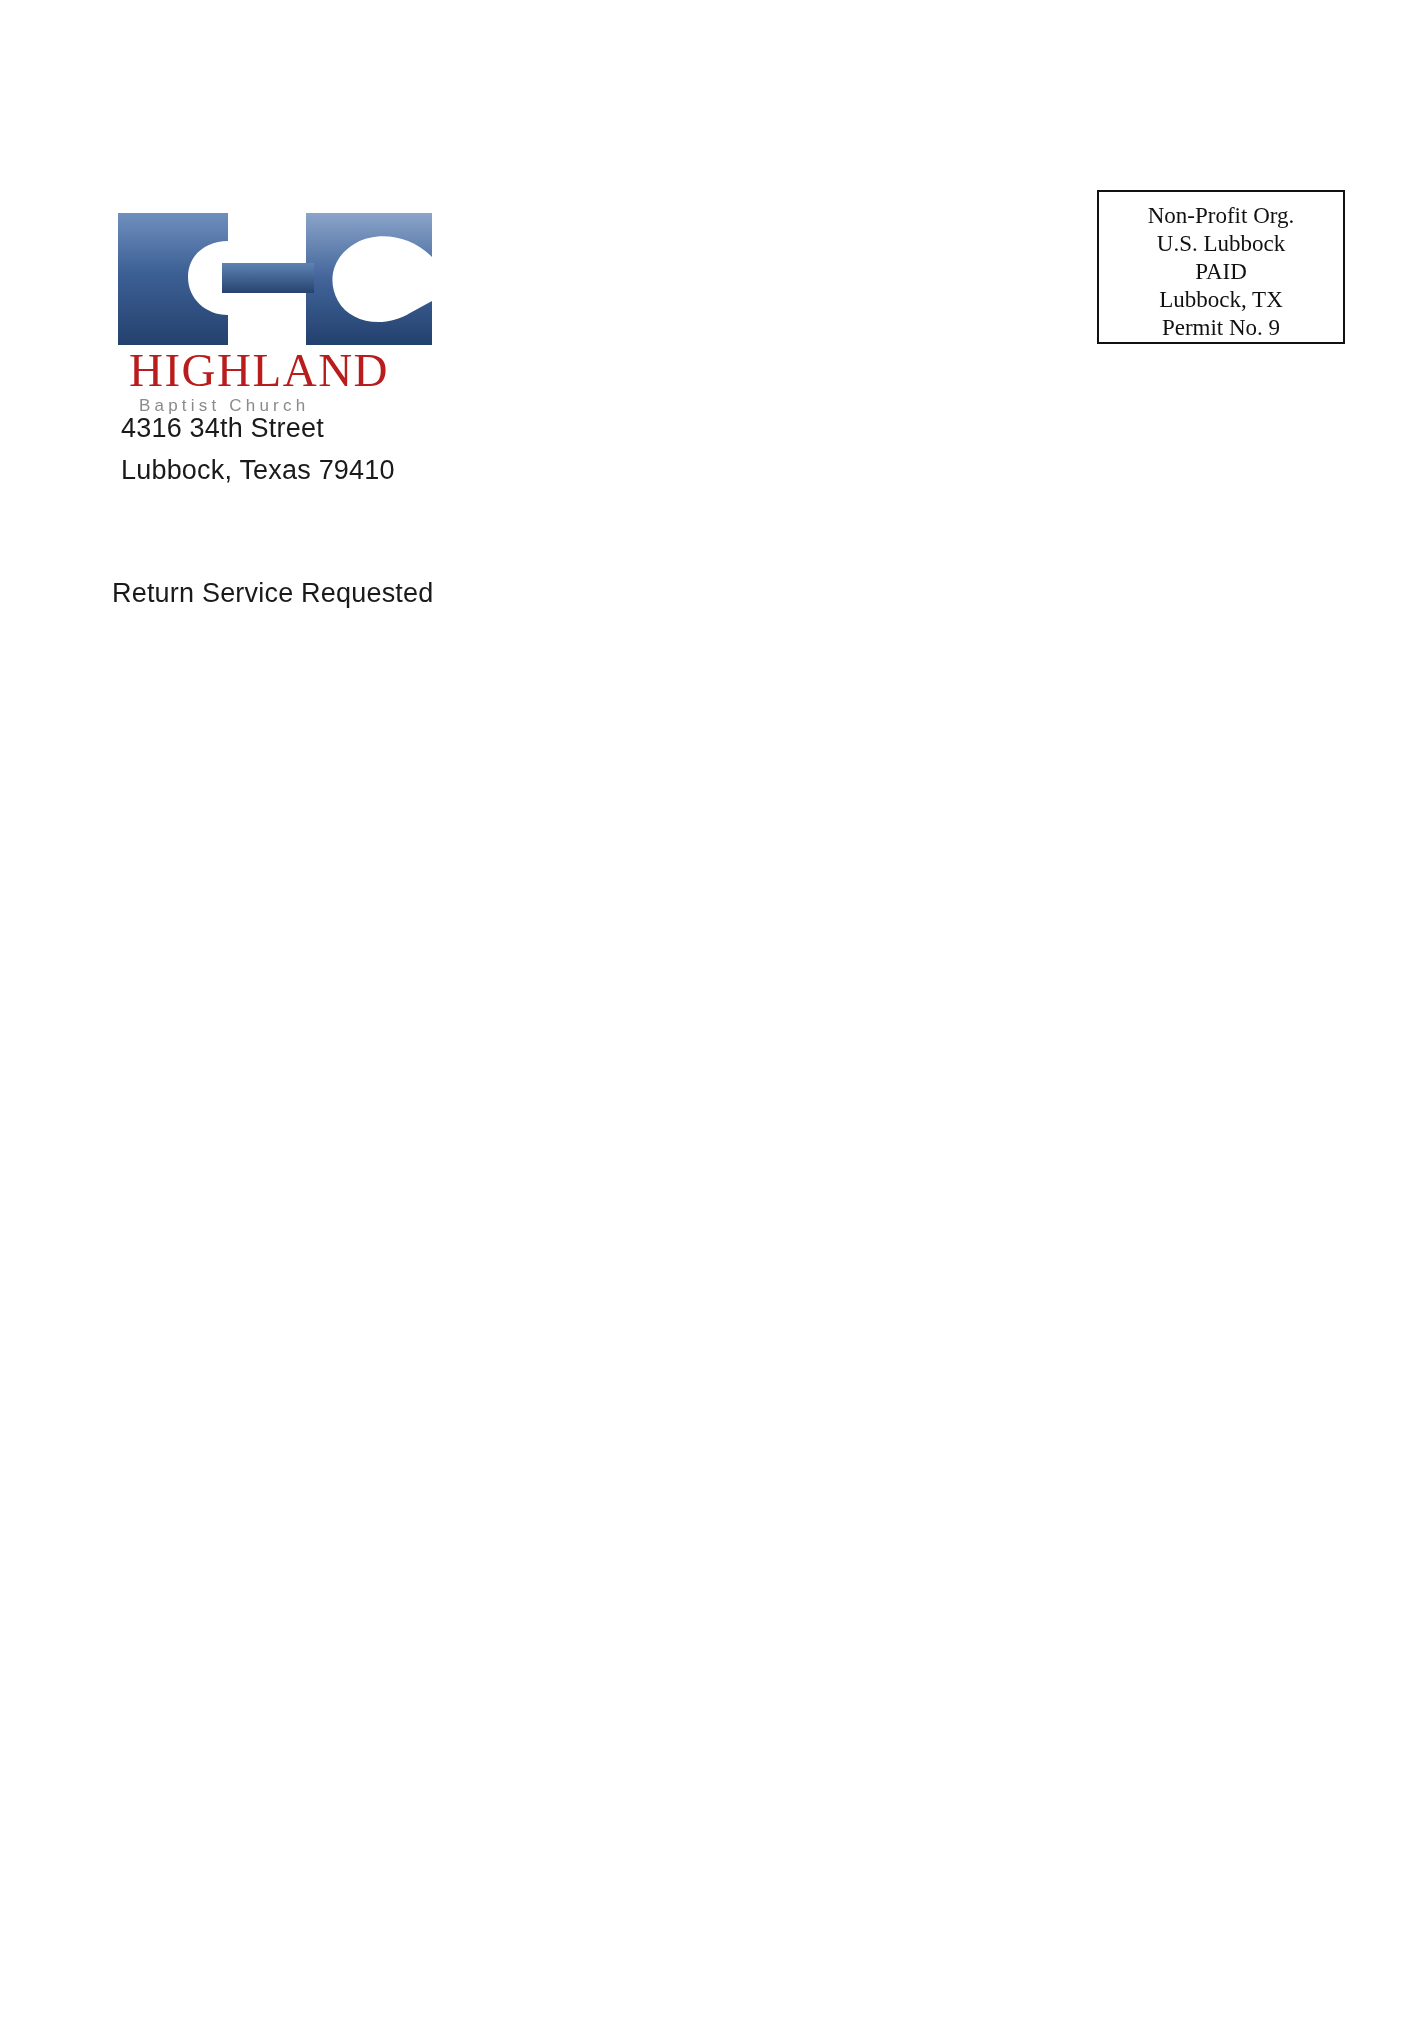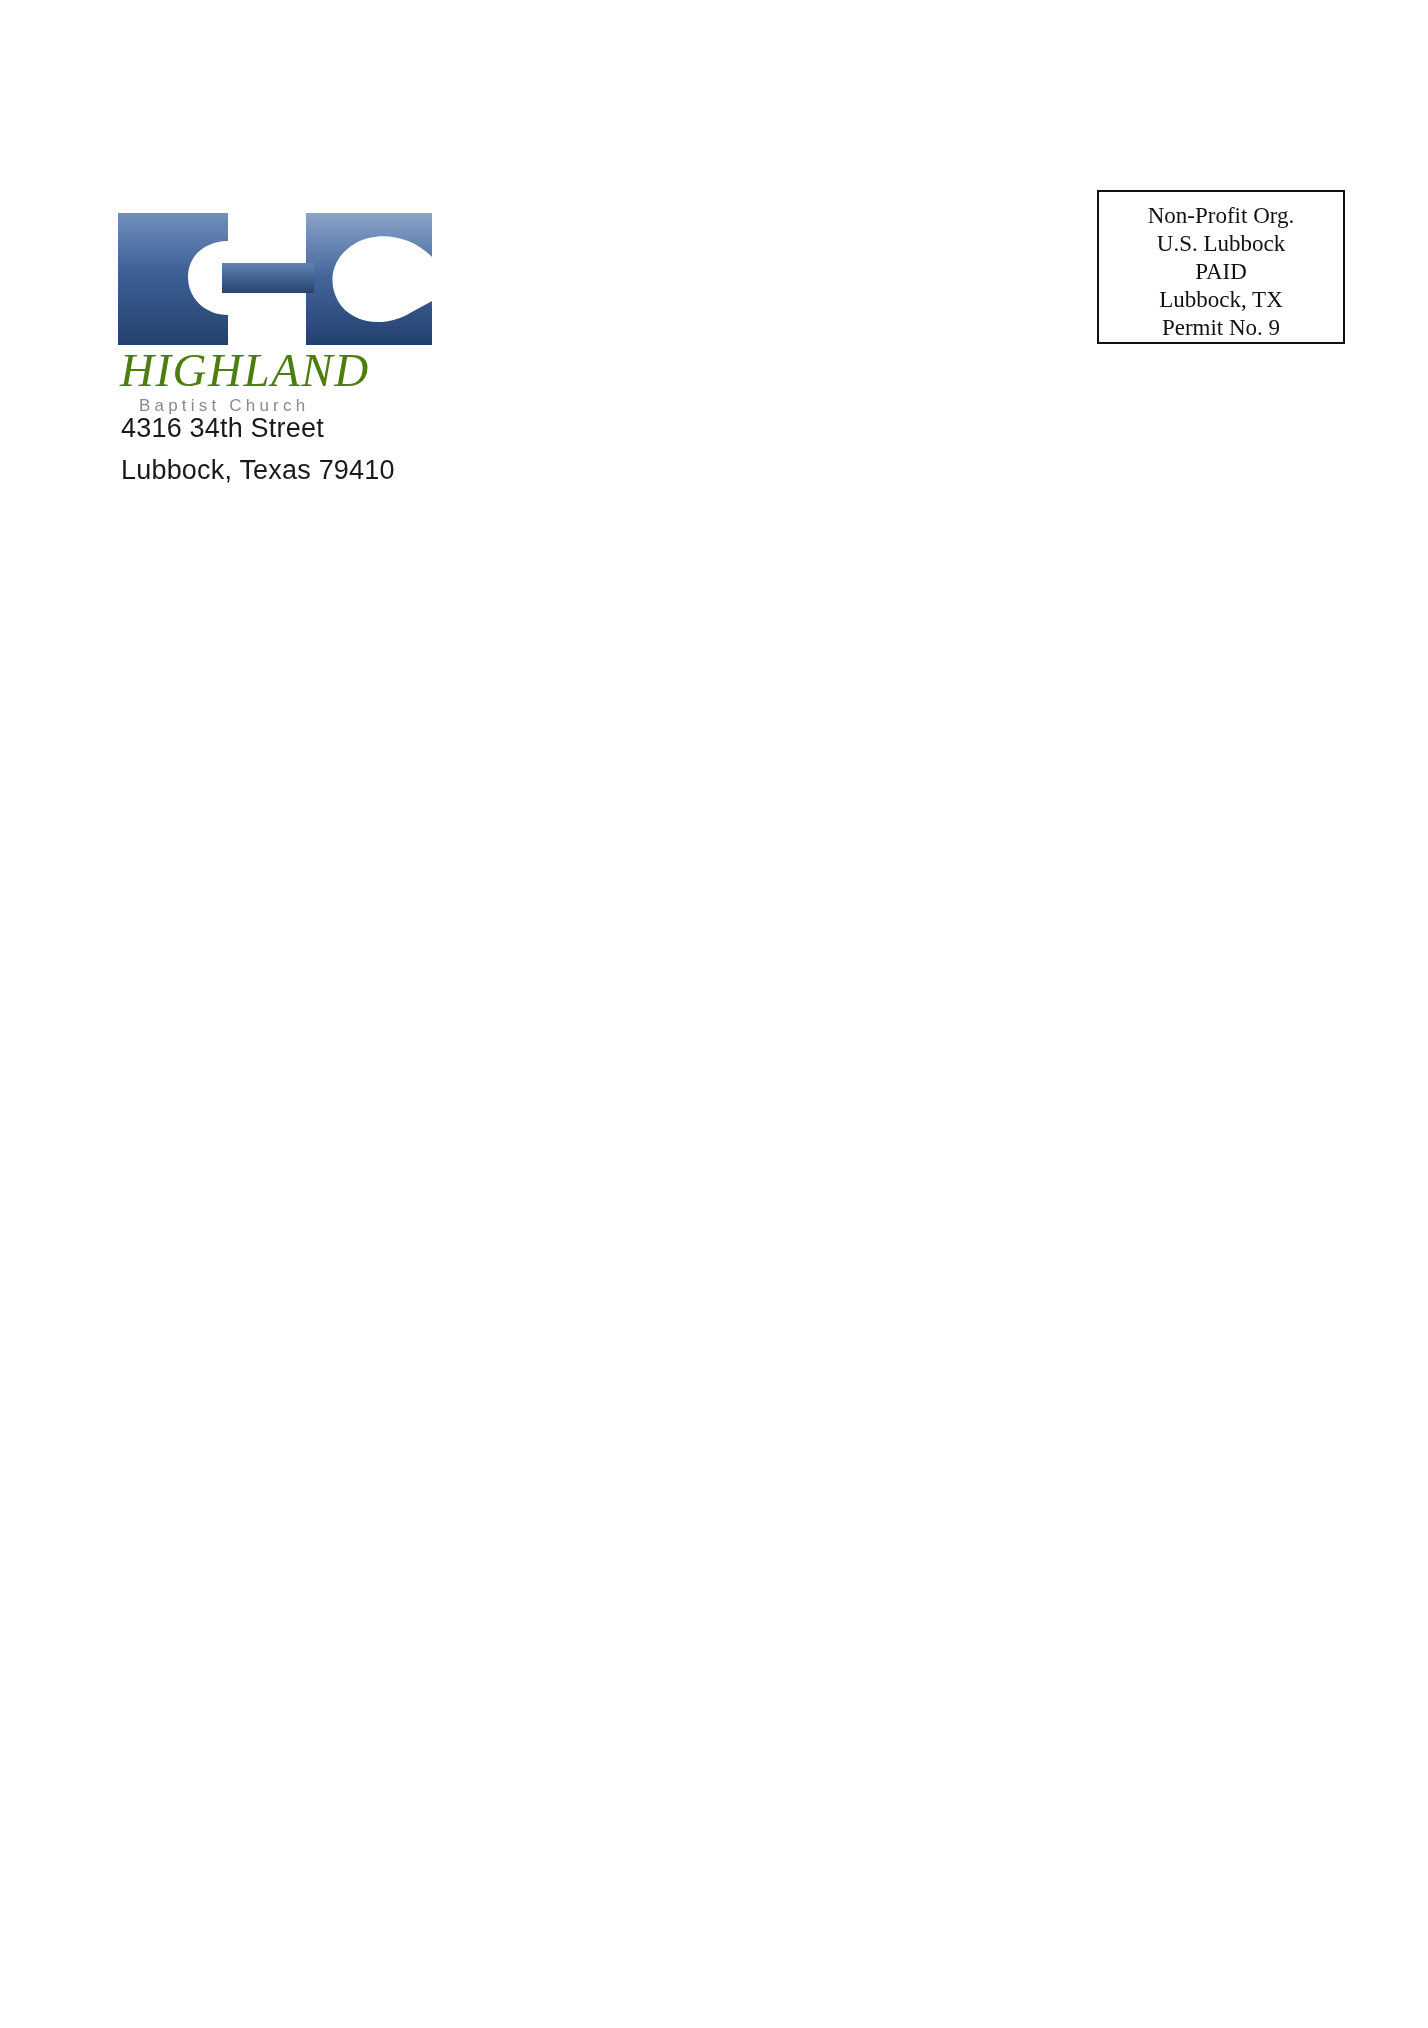--- a/index.html
+++ b/index.html
@@ -37,25 +37,24 @@
   }
 
   .logo-mark svg {
     display: block;
   }
 
   .logo-word {
     font-family: "Liberation Serif", serif;
     font-size: 47px;
     letter-spacing: 1.5px;
-    color: #4d7c0f;
+    color: #b91c1c;
     line-height: 1;
     margin-top: -8px;
-    margin-left: 10px;
-    font-style: italic;
+    margin-left: 19px;
   }
 
   .logo-sub {
     font-family: "Liberation Sans", sans-serif;
     font-size: 17px;
     letter-spacing: 4.2px;
     color: #8a8a8a;
     margin-top: 2px;
     margin-left: 29px;
   }
@@ -138,20 +137,21 @@
     <div class="logo-word">HIGHLAND</div>
 
     <div class="logo-sub">Baptist Church</div>
   </div>
 
   <div class="addr-lines">
     <div class="addr-line">4316 34th Street</div>
     <div class="addr-line">Lubbock, Texas 79410</div>
   </div>
 
+  <div class="service-note">Return Service Requested</div>
 </div>
 
 <div class="permit-box">
   <div class="permit-line">Non-Profit Org.</div>
   <div class="permit-line">U.S. Lubbock</div>
   <div class="permit-line">PAID</div>
   <div class="permit-line">Lubbock, TX</div>
   <div class="permit-line">Permit No. 9</div>
 </div>
 

